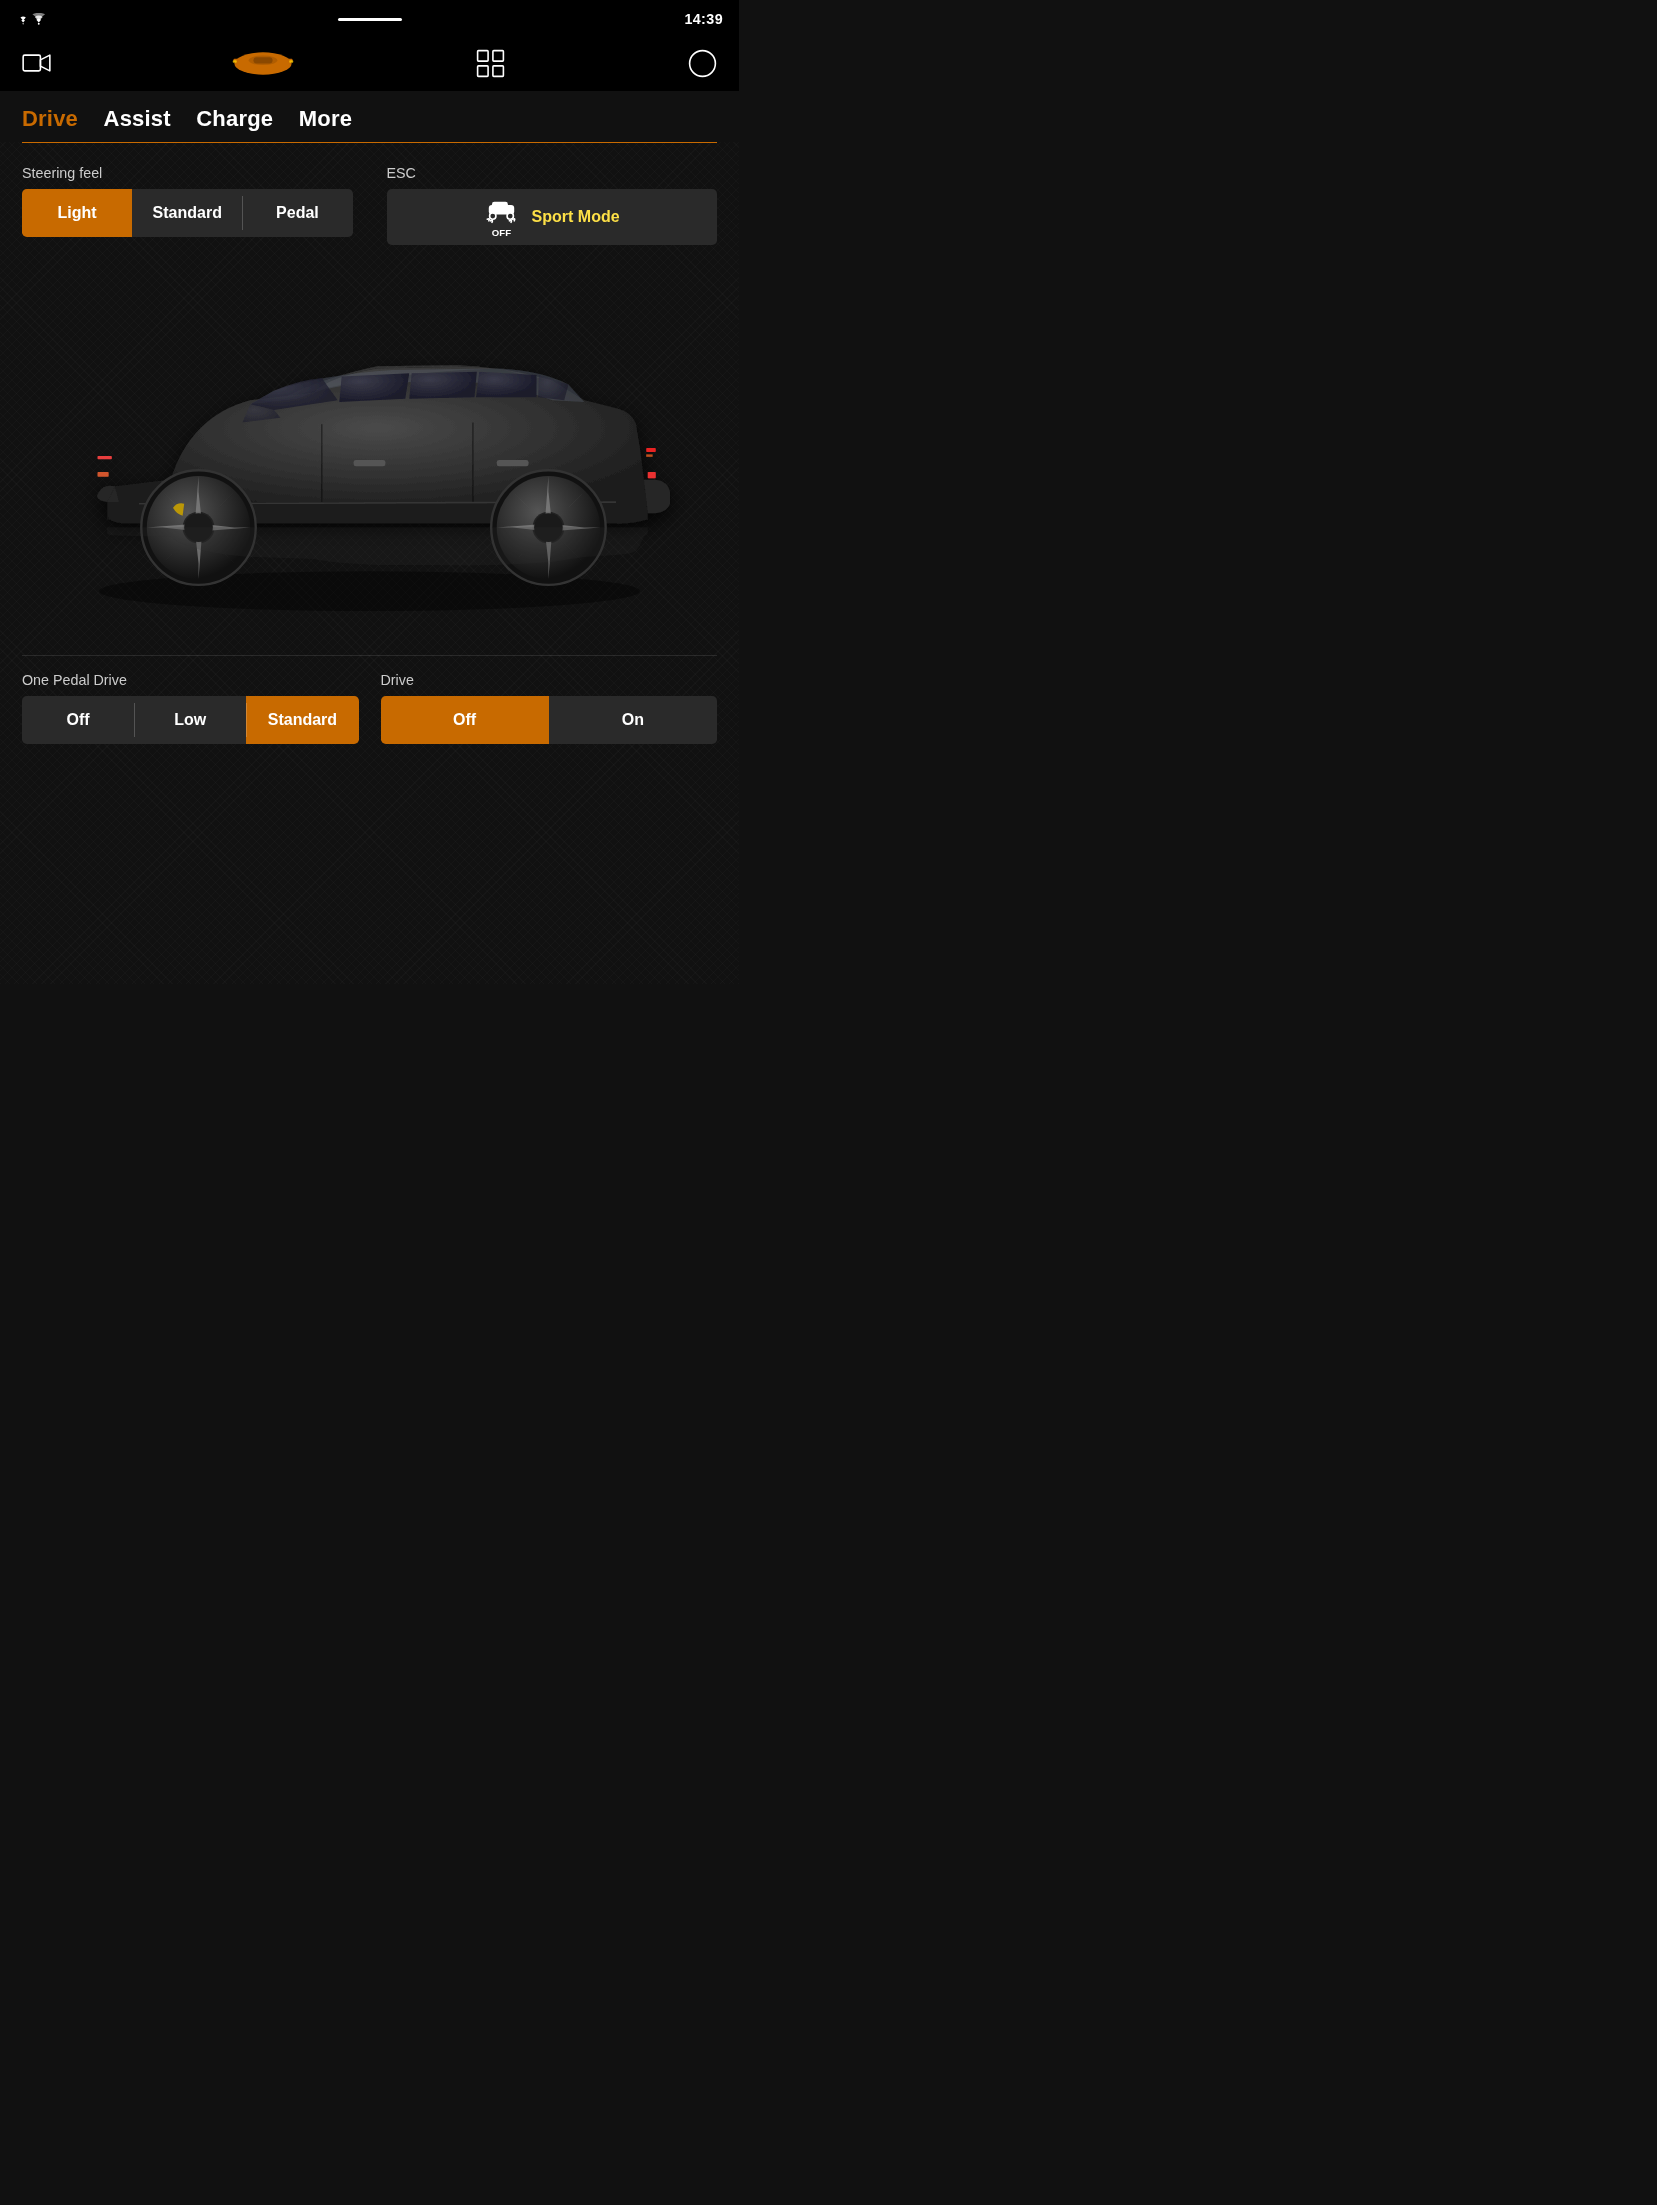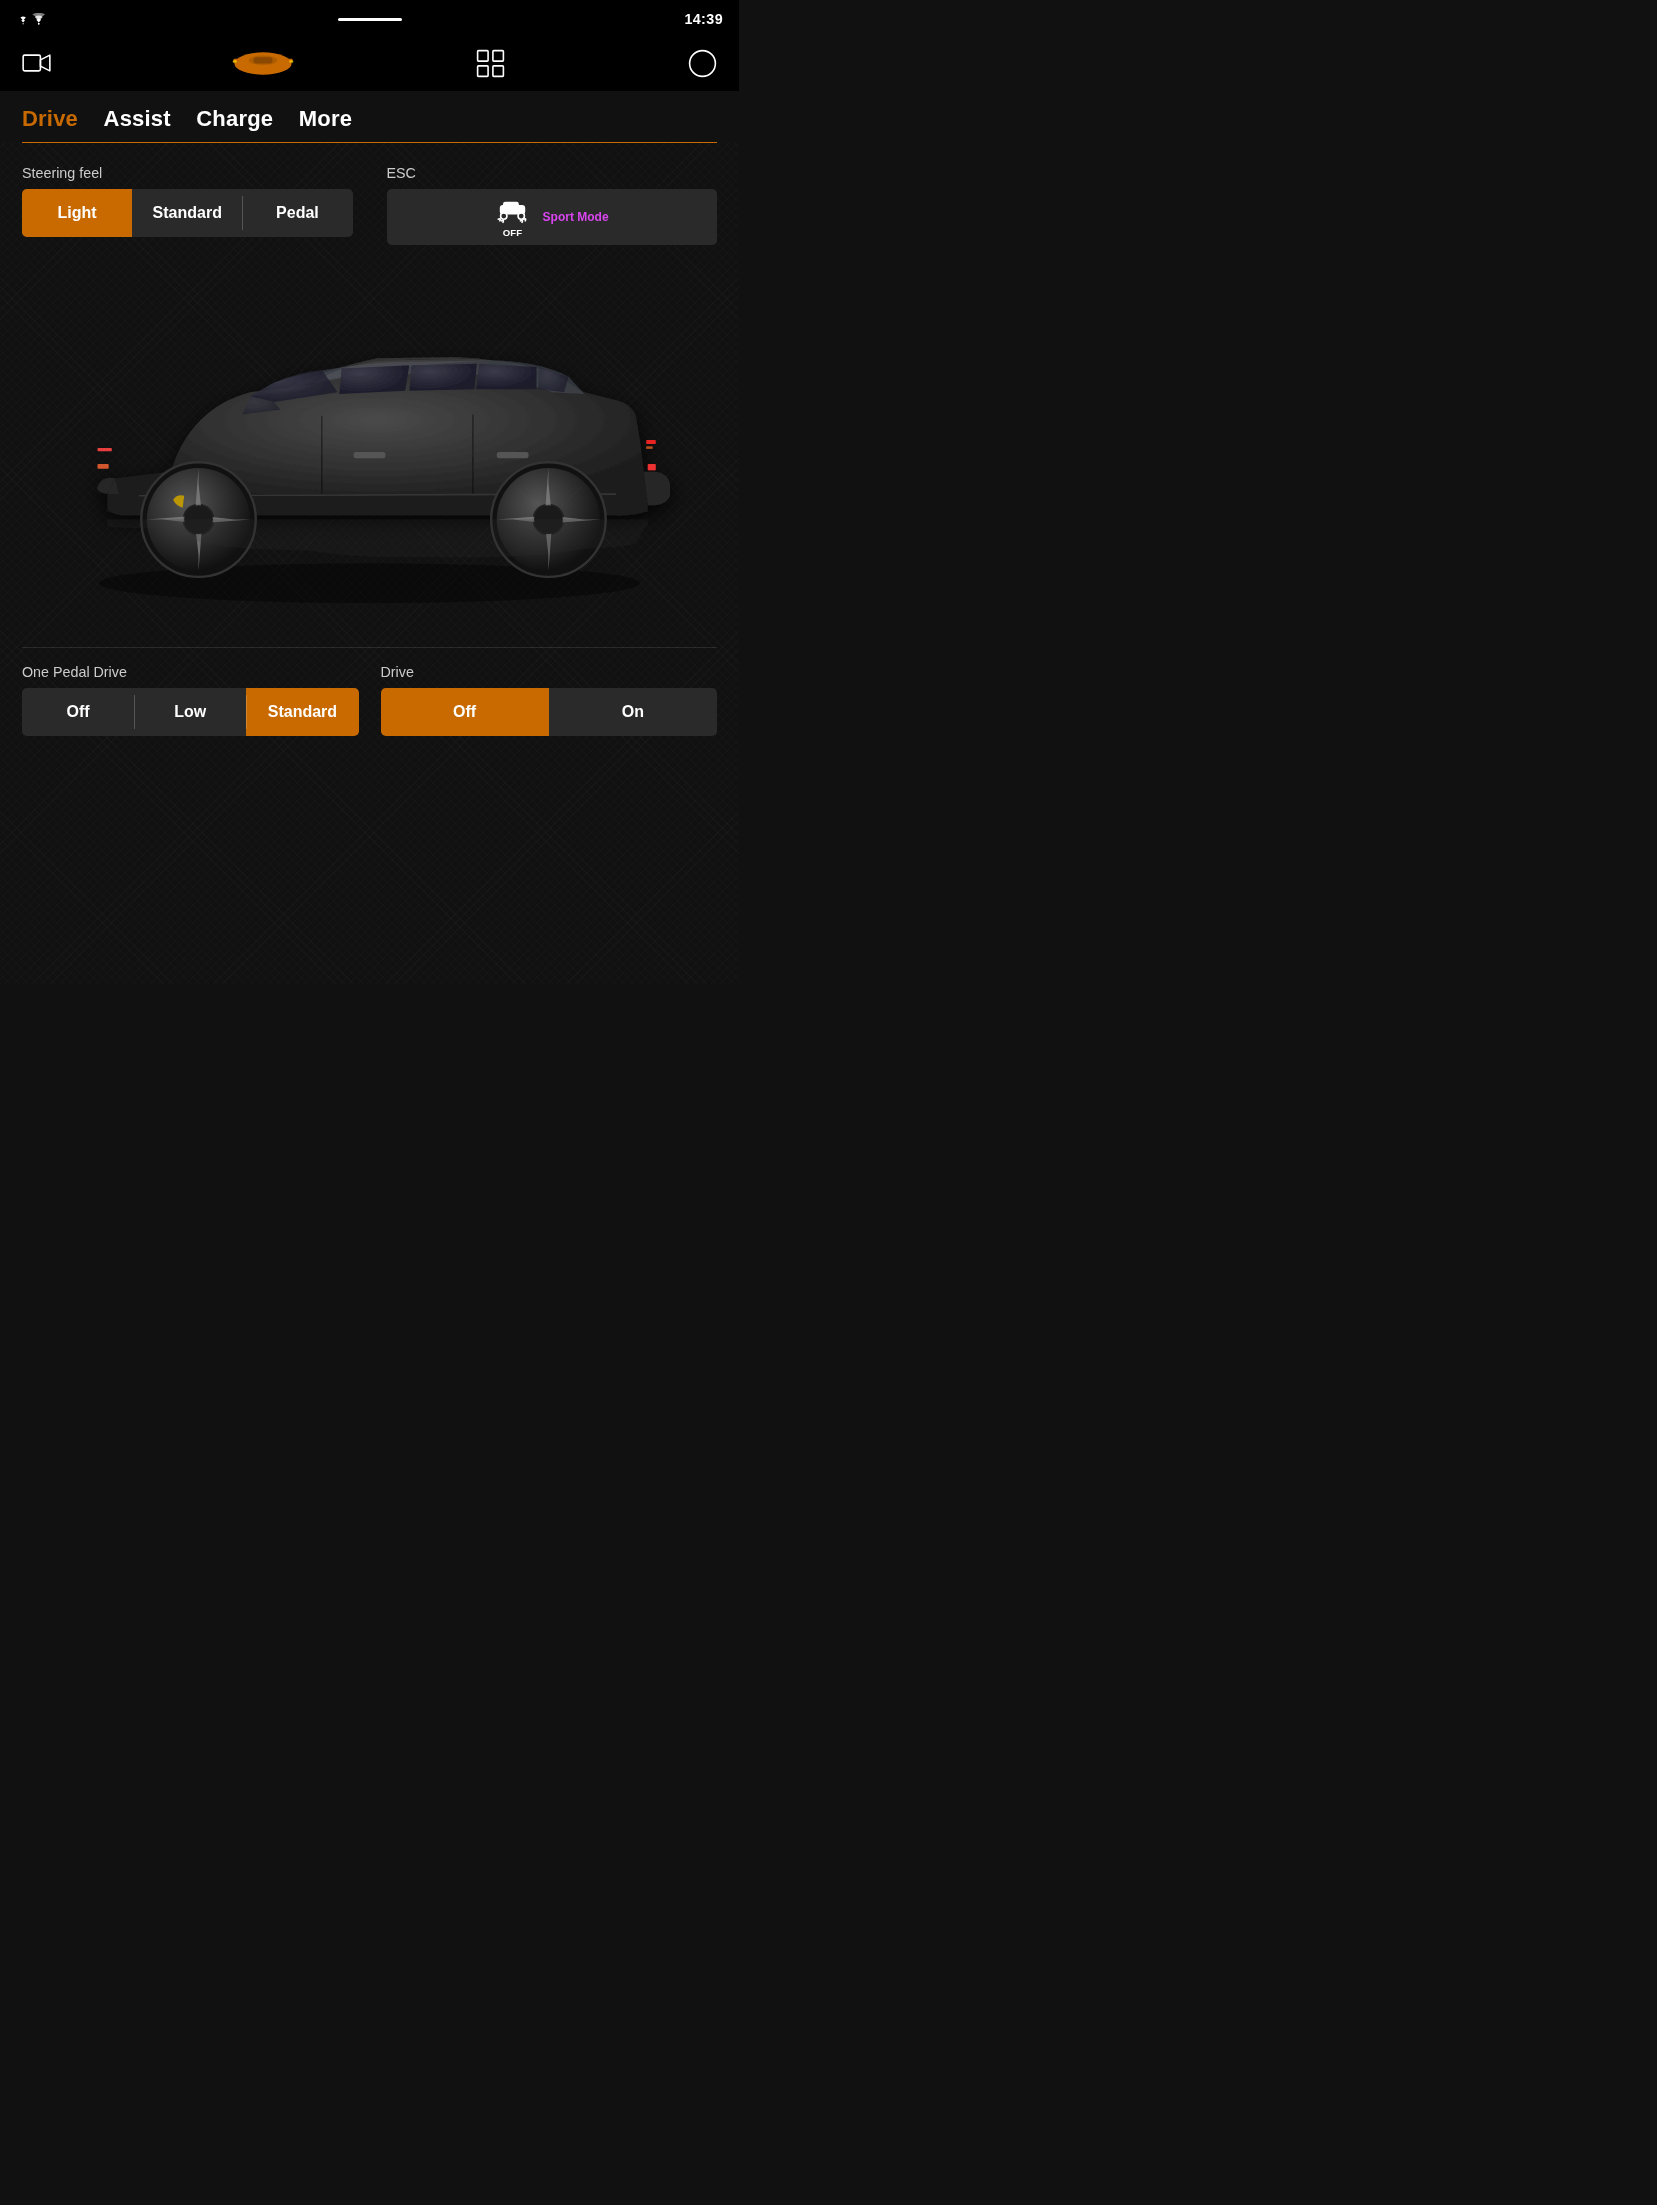--- a/index.html
+++ b/index.html
@@ -142,21 +142,21 @@
     .content {
       position: relative;
       z-index: 5;
       padding: 22px 22px 0;
     }
 
     
     .controls-row {
       display: flex;
       gap: 34px;
-      margin-bottom: 4px;
+      margin-bottom: 12px;
     }
 
     .control-group {
       flex: 1;
     }
 
     .control-label {
       font-size: 14.3px;
       color: #ccc;
       margin-bottom: 8px;
@@ -224,23 +224,23 @@
     }
 
     .esc-icon-label {
       font-size: 9.6px;
       color: #fff;
       font-weight: 600;
       margin-top: 1.6px;
     }
 
     .esc-text {
-      font-size: 12px;
+      font-size: 16px;
       font-weight: 600;
-      color: #d946ef;
+      color: #fde047;
     }
 
     
     .car-area {
       position: relative;
       z-index: 5;
       display: flex;
       align-items: center;
       justify-content: center;
       height: 398px;

